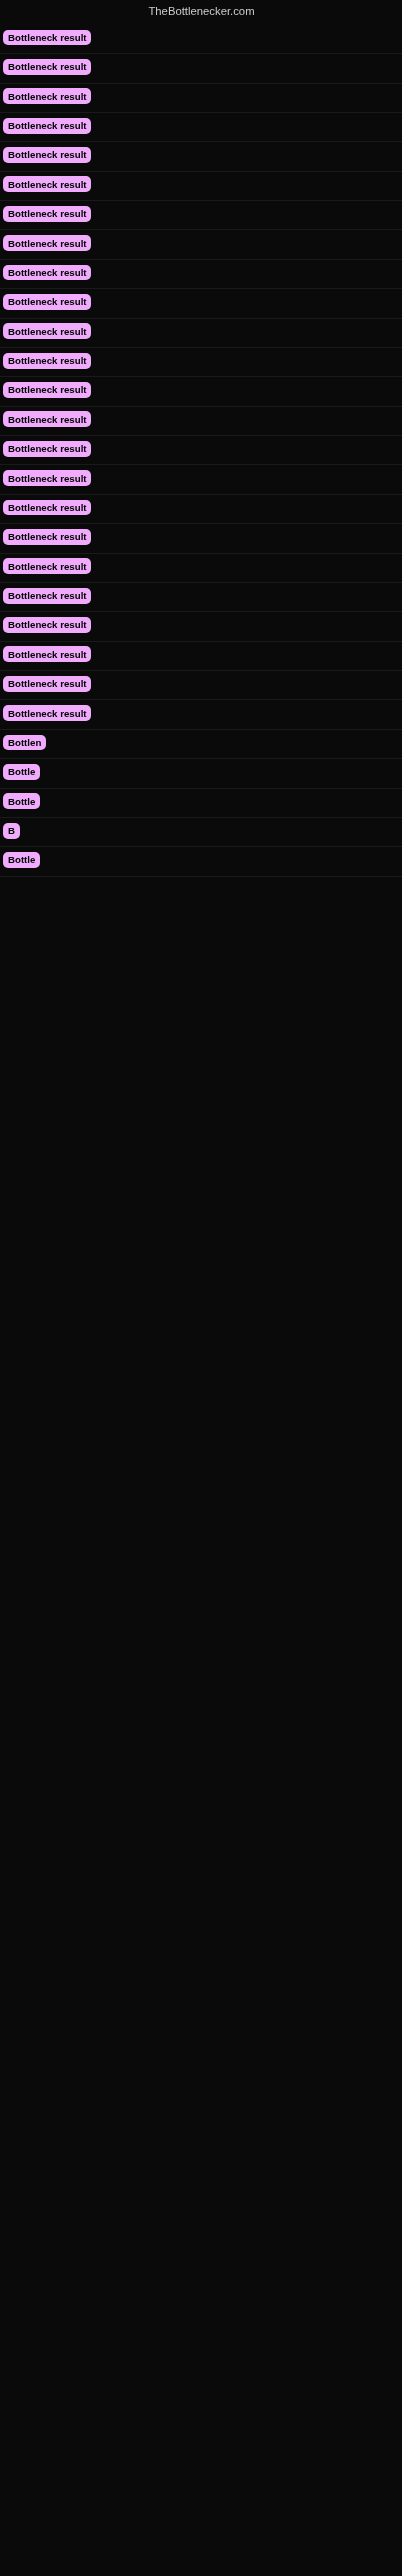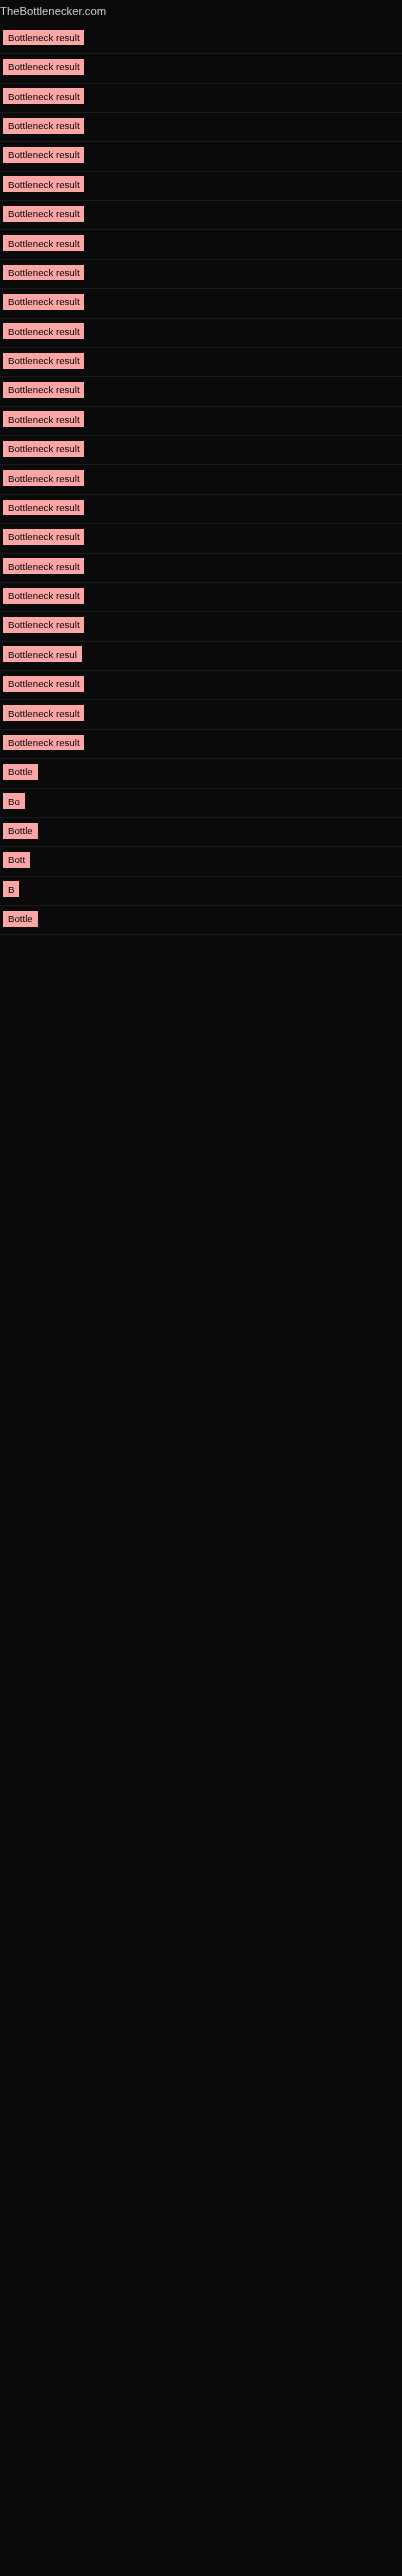--- a/index.html
+++ b/index.html
@@ -10,34 +10,35 @@
 
     body {
       width: 403px;
       min-height: 2576px;
       background-color: #0a0a0a;
       font-family: Arial, sans-serif;
       position: relative;
     }
 
     .site-title {
+      text-align: center;
       color: #cccccc;
       font-size: 11.3px;
       padding: 4.8px 0 8px 0;
       font-weight: normal;
     }
 
     .bottleneck-badge {
       display: inline-block;
-      background-color: #fca5a5;
+      background-color: #f0abfc;
       color: #000000;
       font-size: 9.7px;
-      font-weight: normal;
+      font-weight: bold;
       padding: 2.4px 4.8px;
-      border-radius: 0;
+      border-radius: 5px;
       white-space: nowrap;
       overflow: hidden;
     }
 
     .row {
       padding: 4.8px 3.2px;
       border-bottom: 0.8px solid #1a1a1a;
     }
   </style>
 </head>
@@ -62,24 +63,22 @@
     <div class="row"><span class="bottleneck-badge">Bottleneck result</span></div>
     <div class="row"><span class="bottleneck-badge">Bottleneck result</span></div>
     <div class="row"><span class="bottleneck-badge">Bottleneck result</span></div>
     <div class="row"><span class="bottleneck-badge">Bottleneck result</span></div>
     <div class="row"><span class="bottleneck-badge">Bottleneck result</span></div>
     <div class="row"><span class="bottleneck-badge">Bottleneck result</span></div>
     <div class="row"><span class="bottleneck-badge">Bottleneck result</span></div>
     <div class="row"><span class="bottleneck-badge">Bottleneck result</span></div>
     <div class="row"><span class="bottleneck-badge">Bottleneck result</span></div>
     <div class="row"><span class="bottleneck-badge">Bottleneck result</span></div>
-    <div class="row"><span class="bottleneck-badge">Bottleneck resul</span></div>
     <div class="row"><span class="bottleneck-badge">Bottleneck result</span></div>
     <div class="row"><span class="bottleneck-badge">Bottleneck result</span></div>
     <div class="row"><span class="bottleneck-badge">Bottleneck result</span></div>
+    <div class="row"><span class="bottleneck-badge">Bottlen</span></div>
     <div class="row"><span class="bottleneck-badge">Bottle</span></div>
-    <div class="row"><span class="bottleneck-badge">Bo</span></div>
     <div class="row"><span class="bottleneck-badge">Bottle</span></div>
-    <div class="row"><span class="bottleneck-badge">Bott</span></div>
     <div class="row"><span class="bottleneck-badge">B</span></div>
     <div class="row"><span class="bottleneck-badge">Bottle</span></div>
   </div>
 
 
 </body></html>

